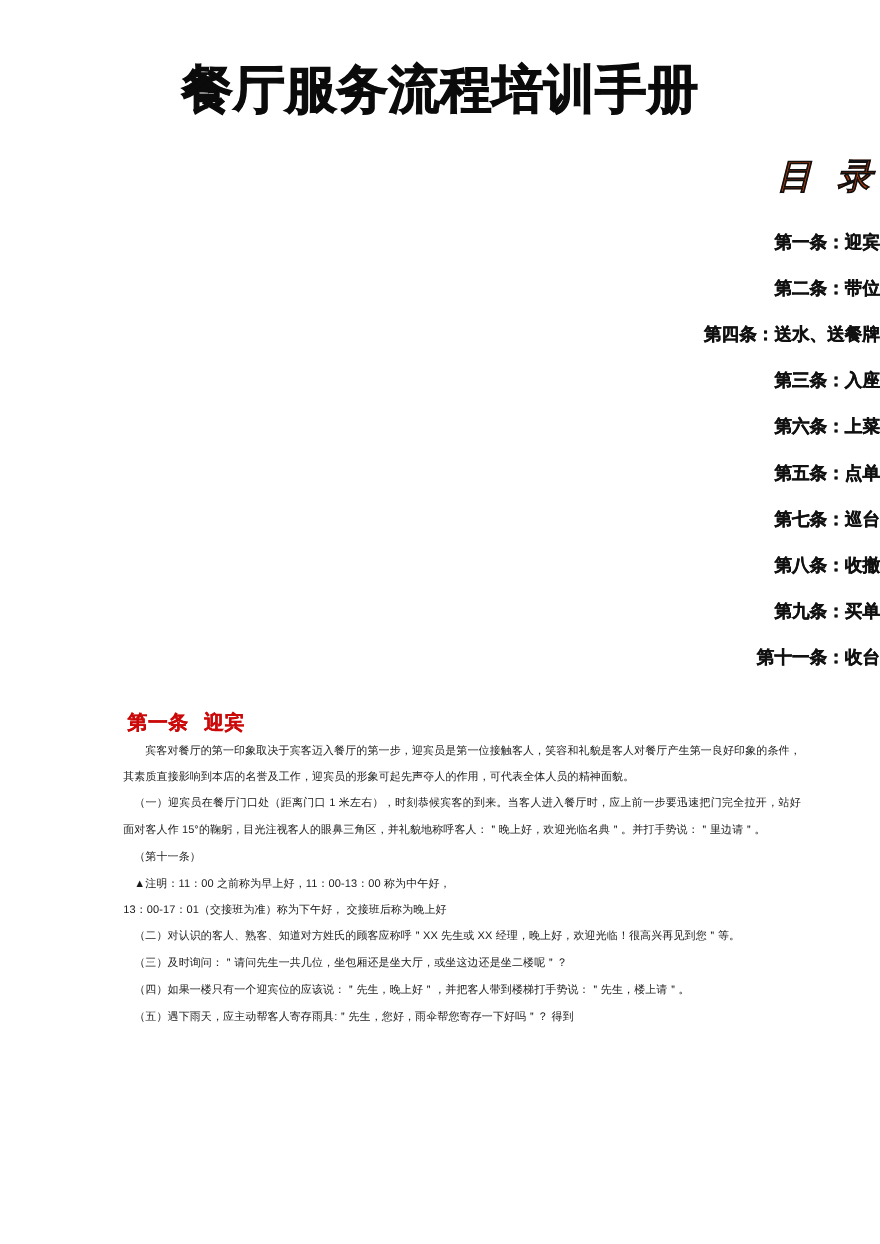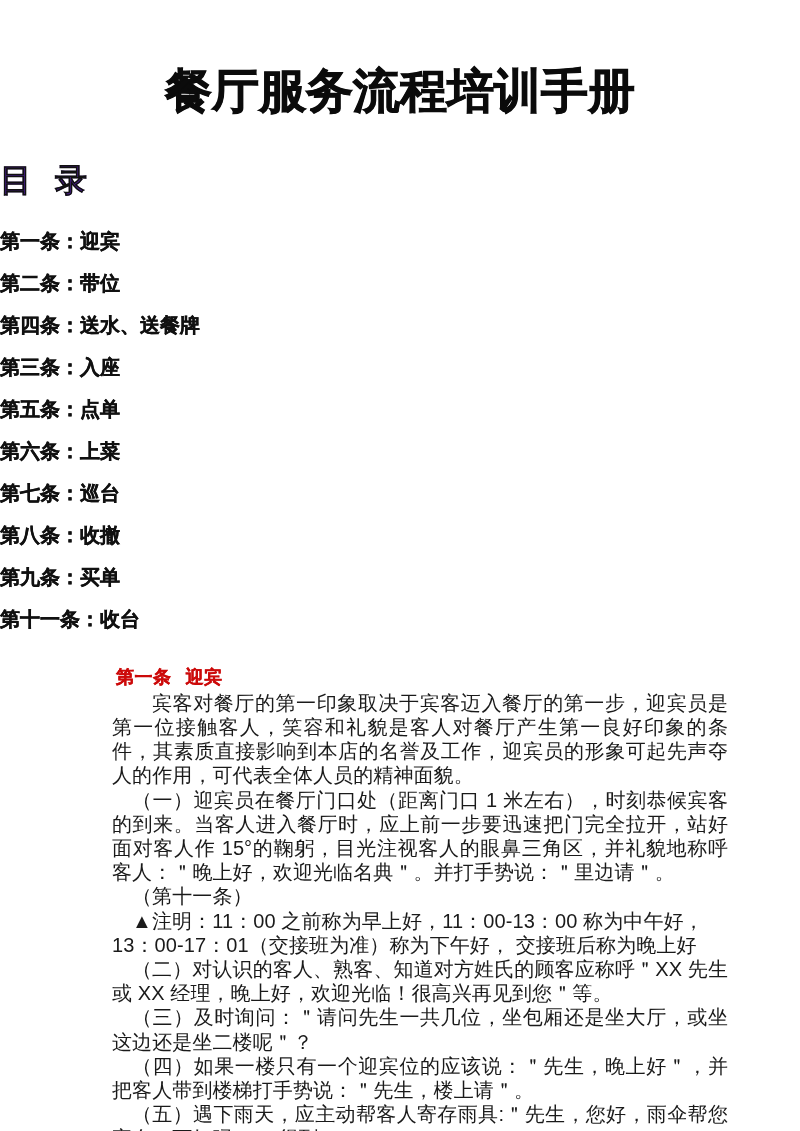--- a/index.html
+++ b/index.html
@@ -23,47 +23,48 @@
     position: relative;
   }
 
   
   .doc-title {
     text-align: center;
     font-size: 47px;
     font-weight: bold;
     letter-spacing: 0px;
     line-height: 1.08;
-    margin: 18px;
+    margin: 8px;
     padding-top: 48px;
     color: #0b0b0b;
     -webkit-text-stroke: 0.9px #0b0b0b;
   }
 
   .toc-title {
-    text-align: left;
+    text-align: right;
     font-size: 32px;
     font-weight: bold;
     margin: 0;
     padding-top: 24px;
     letter-spacing: 7px;
-    color: #4c1d95;
+    color: #c2410c;
+    font-style: italic;
     -webkit-text-stroke: 0.5px #111111;
   }
 
   
   .toc-list {
     list-style: none;
     margin: 0;
     padding: 0;
     padding-top: 17px;
   }
   .toc-item {
-    text-align: left;
-    font-size: 20px;
+    text-align: right;
+    font-size: 16px;
     font-weight: bold;
     line-height: 42px;
     color: #111111;
     -webkit-text-stroke: 0.35px #111111;
     white-space: nowrap;
   }
 
   
   .section {
     padding-top: 25px;
@@ -82,21 +83,21 @@
     display: inline-block;
     width: 14px;
   }
 
   .body-block {
     padding-left: 72px;
     padding-right: 72px;
   }
   .para {
     margin: 0;
-    font-size: 20px;
+    font-size: 10px;
     line-height: 24.2px;
     text-align: justify;
     text-justify: inter-ideograph;
     color: #1a1a1a;
     letter-spacing: 0.1px;
   }
   .para.indent {
     text-indent: 2em;
   }
   .para.hang {
@@ -113,22 +114,22 @@
 
   <h1 class="doc-title">餐厅服务流程培训手册</h1>
 
   <h2 class="toc-title">目 录</h2>
 
   <ul class="toc-list">
     <li class="toc-item">第一条：迎宾</li>
     <li class="toc-item">第二条：带位</li>
     <li class="toc-item">第四条：送水、送餐牌</li>
     <li class="toc-item">第三条：入座</li>
+    <li class="toc-item">第六条：上菜</li>
     <li class="toc-item">第五条：点单</li>
-    <li class="toc-item">第六条：上菜</li>
     <li class="toc-item">第七条：巡台</li>
     <li class="toc-item">第八条：收撤</li>
     <li class="toc-item">第九条：买单</li>
     <li class="toc-item">第十一条：收台</li>
   </ul>
 
   <div class="section">
 
     <div class="section-heading">
       <span>第一条</span><span class="sh-gap"></span><span>迎宾</span>

